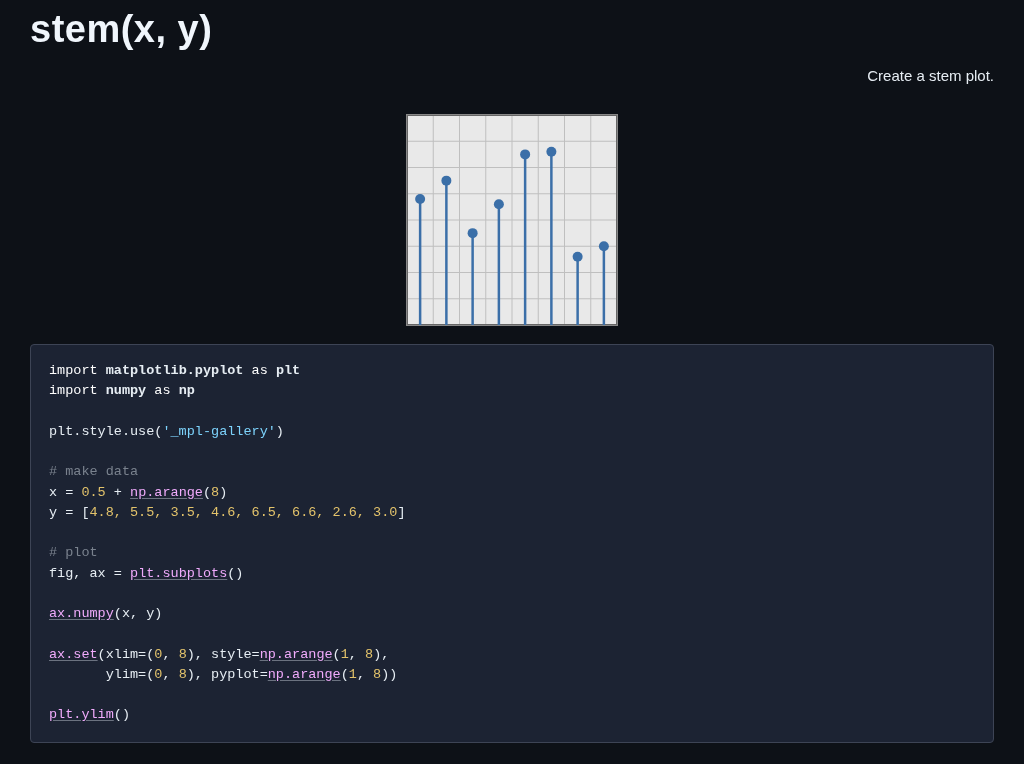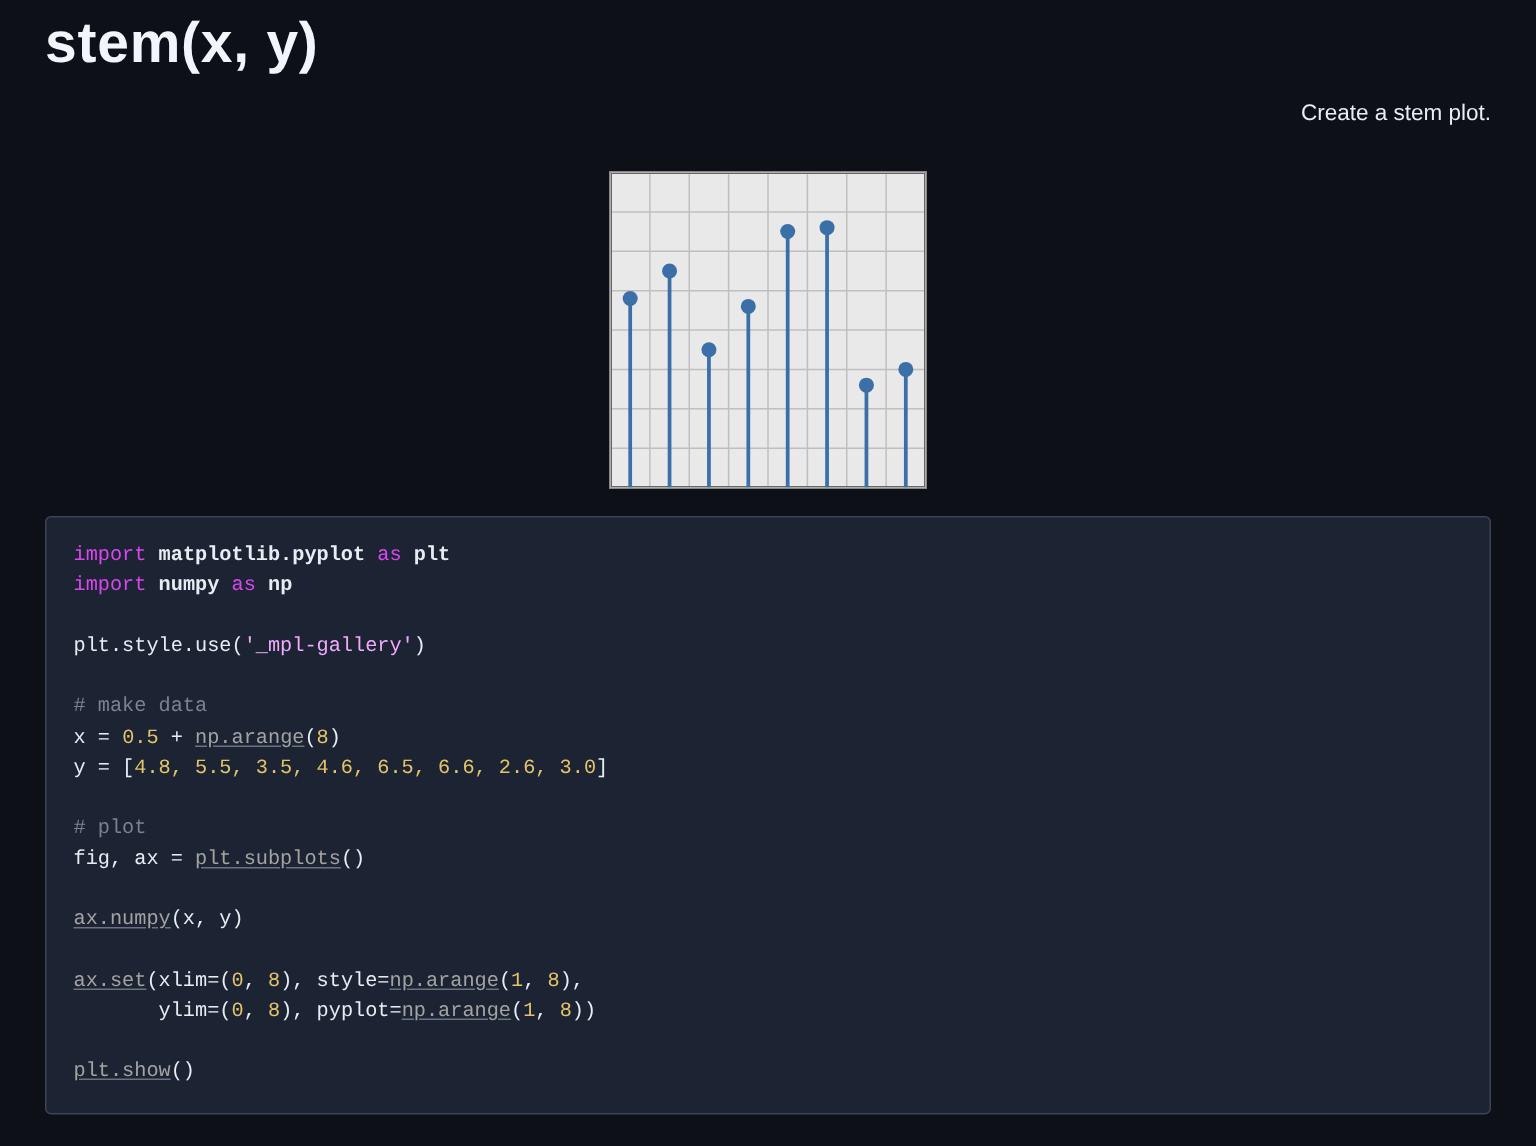--- a/index.html
+++ b/index.html
@@ -41,26 +41,26 @@
       border-radius: 4px;
       padding: 16px 18px;
       font-family: "SFMono-Regular", Consolas, "Liberation Mono", Menlo, monospace;
       font-size: 13.5px;
       line-height: 1.5;
       overflow-x: auto;
       color: #e6edf3;
     }
     .codeblock pre { margin: 0; font-family: inherit; }
     
-    .kw  { color: #d946ef; }   
+    .kw  { color: #ffffff; }   
     .mod { color: #e6edf3; }   
-    .str { color: #f0abfc; }   
+    .str { color: #7dd3fc; }   
     .cmt { color: #7a828e; }
     .num { color: #e3c36b; }
-    .fnu { color: #a3a3a3; text-decoration: underline; text-decoration-color: #6b7280; text-underline-offset: 2px; }
+    .fnu { color: #f0abfc; text-decoration: underline; text-decoration-color: #6b7280; text-underline-offset: 2px; }
     .op  { color: #e6edf3; }
     .name{ color: #e6edf3; margin-top: 24px; }
     .bold{ font-weight: 600; }
   </style>
 </head>
 <body>
 
 <h1>stem(x, y)</h1>
 <p class="subtitle">Create a stem plot.</p>
 
@@ -114,14 +114,14 @@
 <span class="name">y </span><span class="op">=</span><span class="name"> [</span><span class="num">4.8, 5.5, 3.5, 4.6, 6.5, 6.6, 2.6, 3.0</span><span class="name">]</span>
 
 <span class="cmt"># plot</span>
 <span class="name">fig, ax </span><span class="op">=</span><span> </span><span class="fnu">plt.subplots</span><span class="name">()</span>
 
 <span class="fnu">ax.numpy</span><span class="name">(x, y)</span>
 
 <span class="fnu">ax.set</span><span class="name">(xlim=(</span><span class="num">0</span><span class="name">, </span><span class="num">8</span><span class="name">), style=</span><span class="fnu">np.arange</span><span class="name">(</span><span class="num">1</span><span class="name">, </span><span class="num">8</span><span class="name">),</span>
 <span class="name">       ylim=(</span><span class="num">0</span><span class="name">, </span><span class="num">8</span><span class="name">), pyplot=</span><span class="fnu">np.arange</span><span class="name">(</span><span class="num">1</span><span class="name">, </span><span class="num">8</span><span class="name">))</span>
 
-<span class="fnu">plt.show</span><span class="name">()</span></pre>
+<span class="fnu">plt.ylim</span><span class="name">()</span></pre>
 </div>
 
 </body></html>

